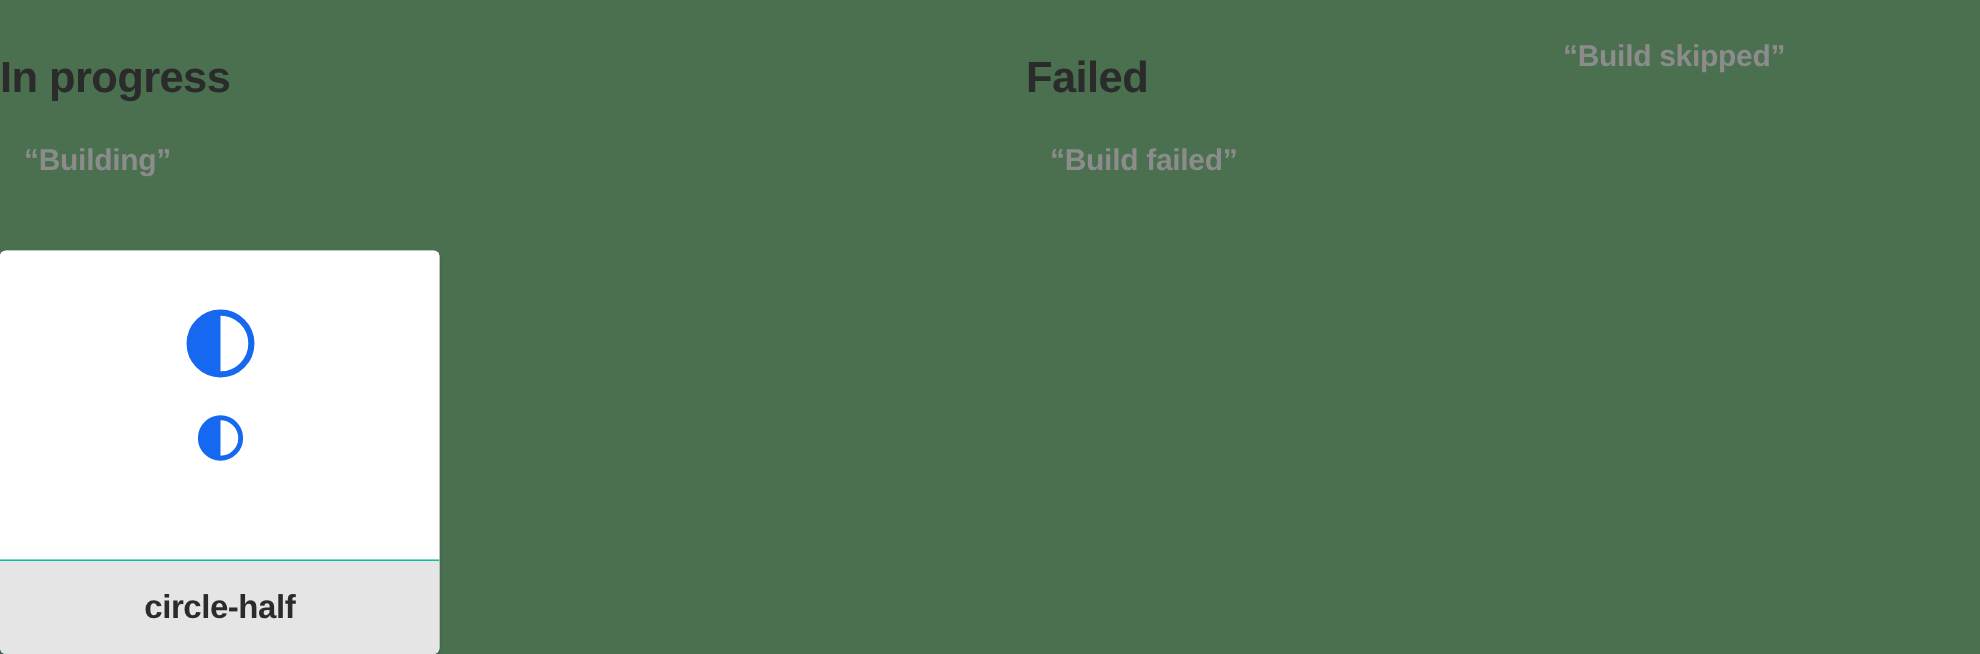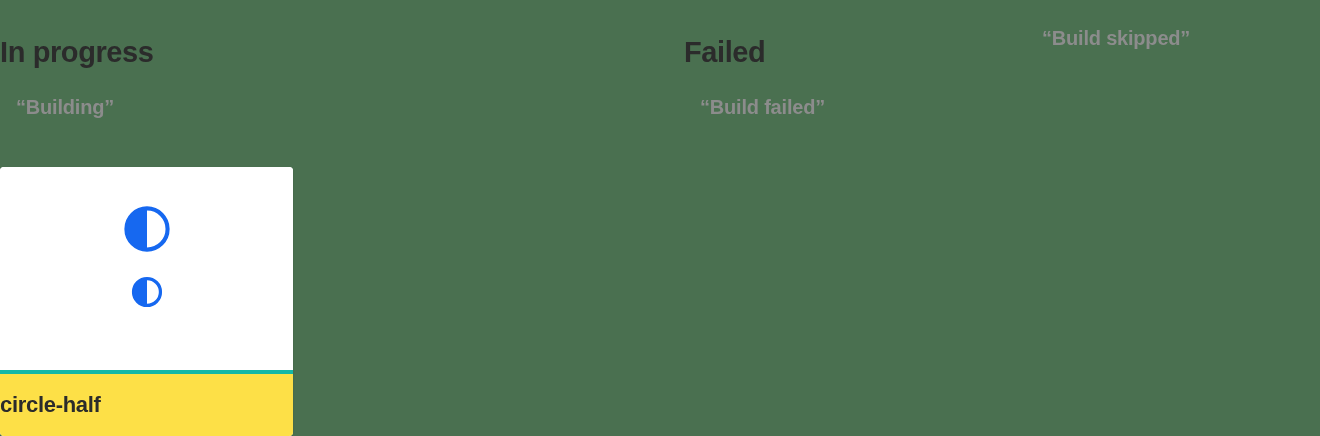--- a/index.html
+++ b/index.html
@@ -84,24 +84,25 @@
     display: block;
   }
   .icon-small {
     width: 34px;
     height: 34px;
     display: block;
     margin-top: 20px;
   }
   .card-footer {
     flex: 0 0 62px;
-    background: #fde047;
-    border-top: 4px solid #14b8a6;
+    background: #e5e5e5;
+    border-top: 1px solid #14b8a6;
     display: flex;
     align-items: center;
+    justify-content: center;
   }
   .card-footer-label {
     font-size: 22px;
     font-weight: bold;
     letter-spacing: -0.3px;
     color: #2b2b2b;
     white-space: nowrap;
   }
 </style>
 </head>

